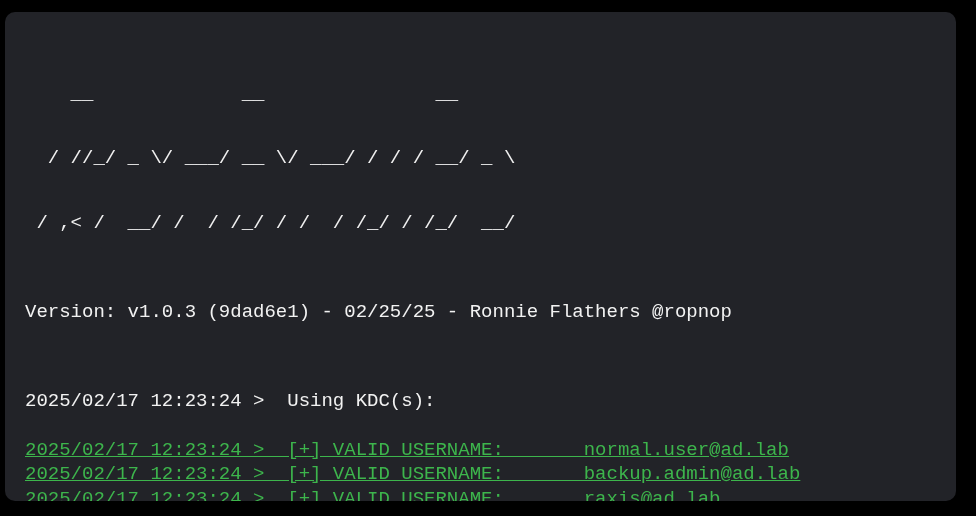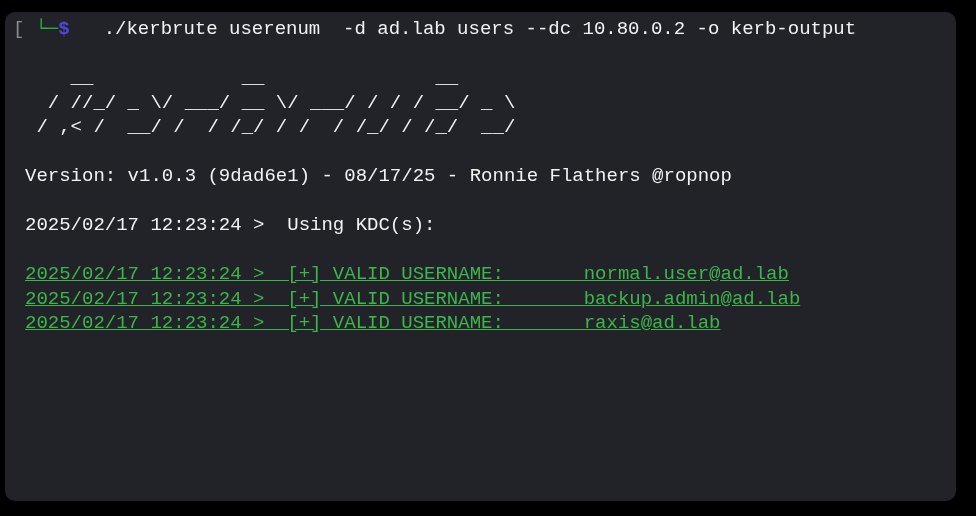--- a/index.html
+++ b/index.html
@@ -36,39 +36,38 @@
     height: 24.5px;
     white-space: pre;
     letter-spacing: 0;
   }
   .prompt-line { margin-left: -12px; }
   .bracket { color: var(--bracket_gray); margin-right: 11px; }
   .pgreen  { color: var(--prompt_green); font-weight: bold; }
   .pblue   { color: var(--prompt_blue); font-weight: bold; }
   .cmd     { color: var(--text_white); margin-left: 34px; }
   .green   { color: var(--log_green); text-decoration: underline; }
-  .white   { color: var(--text_white); }
+  .white   { color: var(--text_white); margin-top: 40px; }
 </style>
 </head>
 <body>
 
 <div class="terminal">
   <div class="screen">
 
-    <div class="line prompt-line"><span class="bracket">[</span><span class="pgreen">└─</span><span class="pblue">$</span><span class="cmd">./kerbrute userenum  -d ad.lab users --dc 10.80.0.2 -o kerb-output</span></div>
 
     <div class="line"></div>
 
     <div class="line white">    __             __               __</div>
     <div class="line white">  / //_/ _ \/ ___/ __ \/ ___/ / / / __/ _ \</div>
     <div class="line white"> / ,&lt; /  __/ /  / /_/ / /  / /_/ / /_/  __/</div>
 
     <div class="line"></div>
 
-    <div class="line white">Version: v1.0.3 (9dad6e1) - 08/17/25 - Ronnie Flathers @ropnop</div>
+    <div class="line white">Version: v1.0.3 (9dad6e1) - 02/25/25 - Ronnie Flathers @ropnop</div>
 
     <div class="line"></div>
 
     <div class="line white">2025/02/17 12:23:24 &gt;  Using KDC(s):</div>
 
     <div class="line"></div>
 
     <div class="line green">2025/02/17 12:23:24 &gt;  [+] VALID USERNAME:       normal.user@ad.lab</div>
     <div class="line green">2025/02/17 12:23:24 &gt;  [+] VALID USERNAME:       backup.admin@ad.lab</div>
     <div class="line green">2025/02/17 12:23:24 &gt;  [+] VALID USERNAME:       raxis@ad.lab</div>

